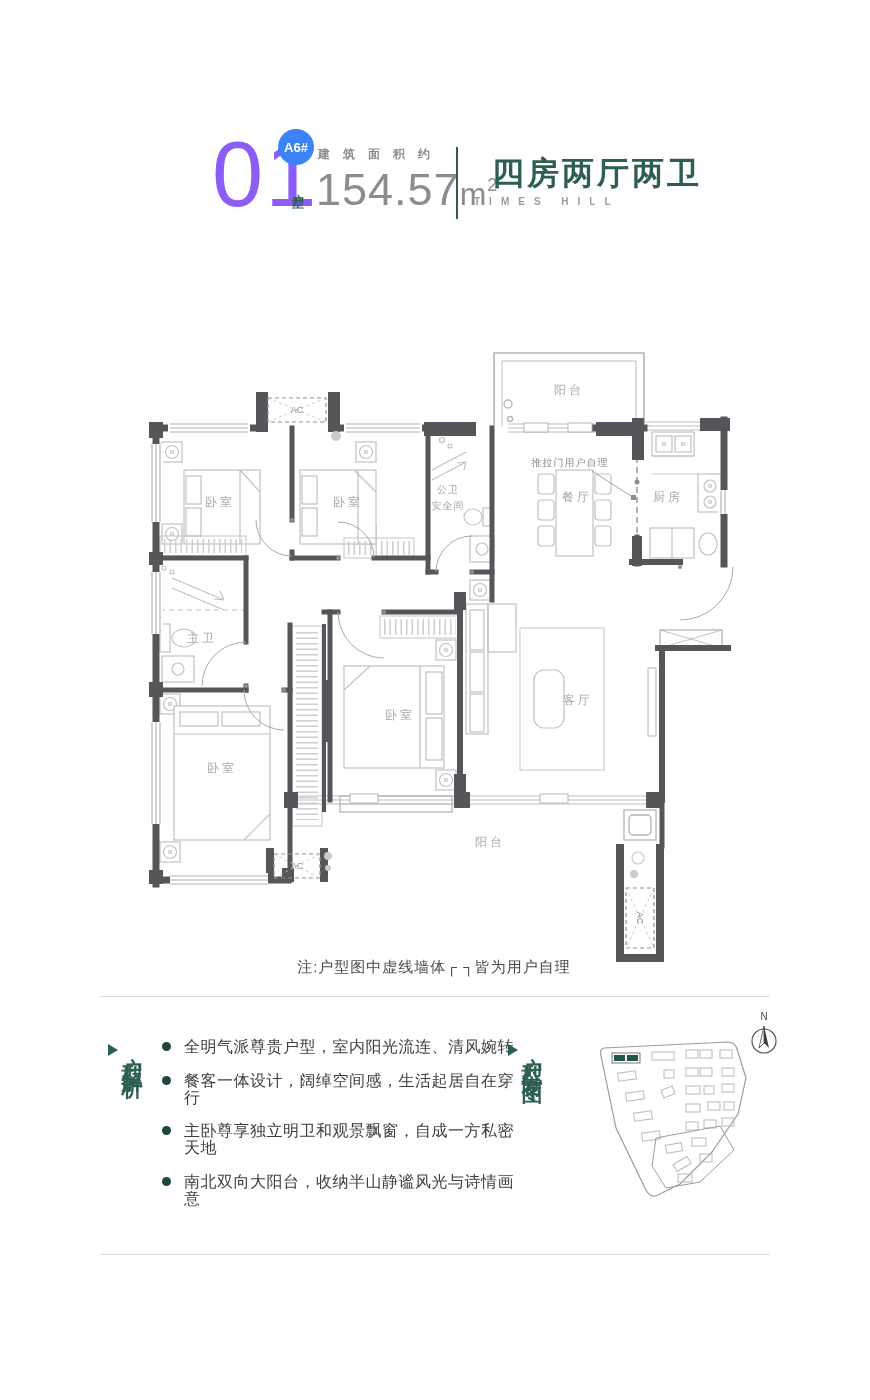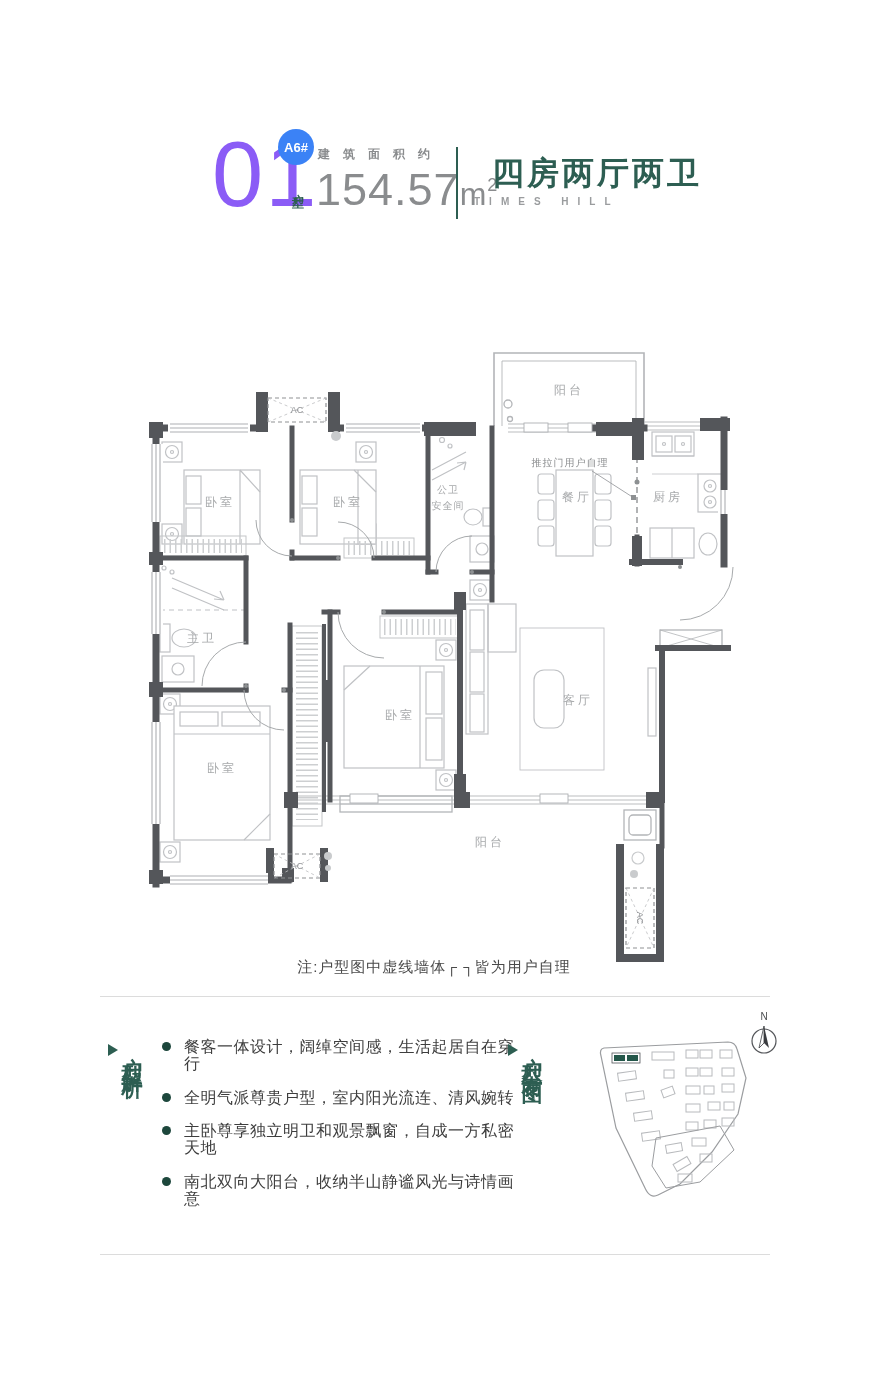--- a/index.html
+++ b/index.html
@@ -316,22 +316,22 @@
     </g>
   </svg>
 
   <div class="abs plan-note">注:户型图中虚线墙体┌ ┐皆为用户自理</div>
 
   <div class="abs rule" style="top:996px;"></div>
 
   <div class="abs pointer" style="left:108px;top:1044px;"></div>
   <div class="abs vtitle" style="left:122px;top:1040px;">户型解析</div>
   <ul class="abs bullets">
+    <li>全明气派尊贵户型，室内阳光流连、清风婉转</li>
     <li>餐客一体设计，阔绰空间感，生活起居自在穿行</li>
-    <li>全明气派尊贵户型，室内阳光流连、清风婉转</li>
     <li>主卧尊享独立明卫和观景飘窗，自成一方私密天地</li>
     <li>南北双向大阳台，收纳半山静谧风光与诗情画意</li>
   </ul>
 
   <div class="abs pointer" style="left:508px;top:1044px;"></div>
   <div class="abs vtitle" style="left:522px;top:1040px;">户型分布图</div>
 
   <svg class="abs" style="left:582px;top:1038px;" width="170" height="170" viewBox="0 0 170 170">
     <path d="M22,10 L146,4 Q153,4 155,11 L164,40 L156,76 L130,114 L98,146 L76,157 Q68,161 63,150 L34,90 L19,18 Q17,11 22,10 Z" fill="none" stroke="#9b9da0" stroke-width="1.2"></path>
     <g fill="none" stroke="#b8babd" stroke-width="1">

